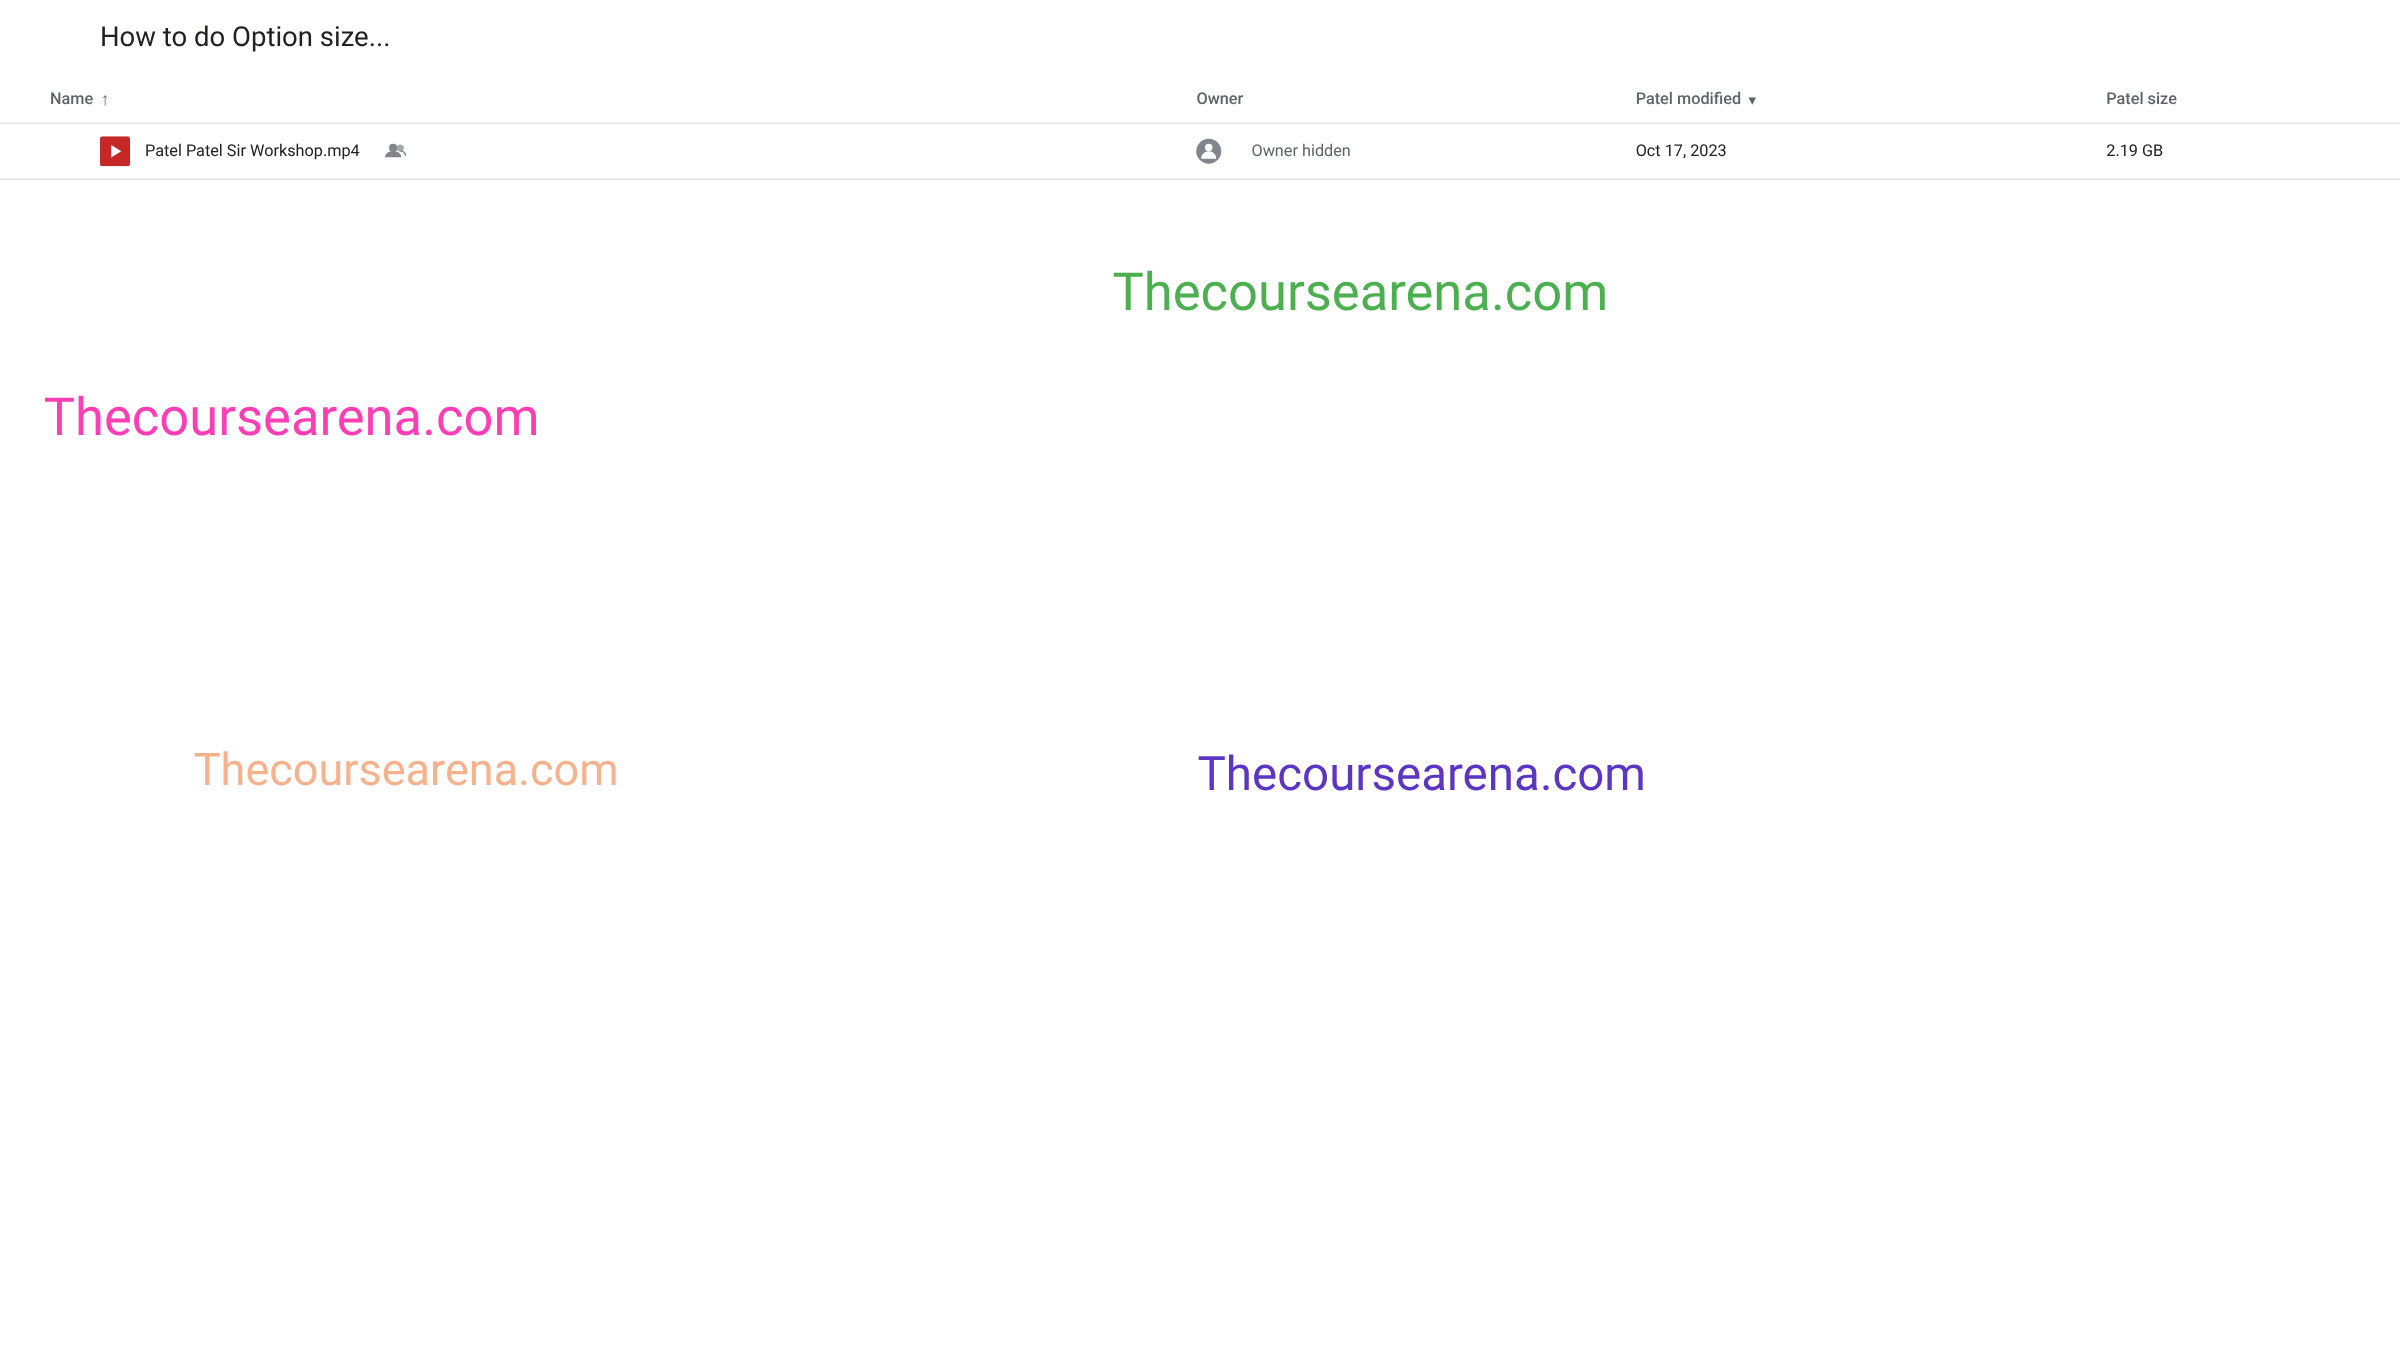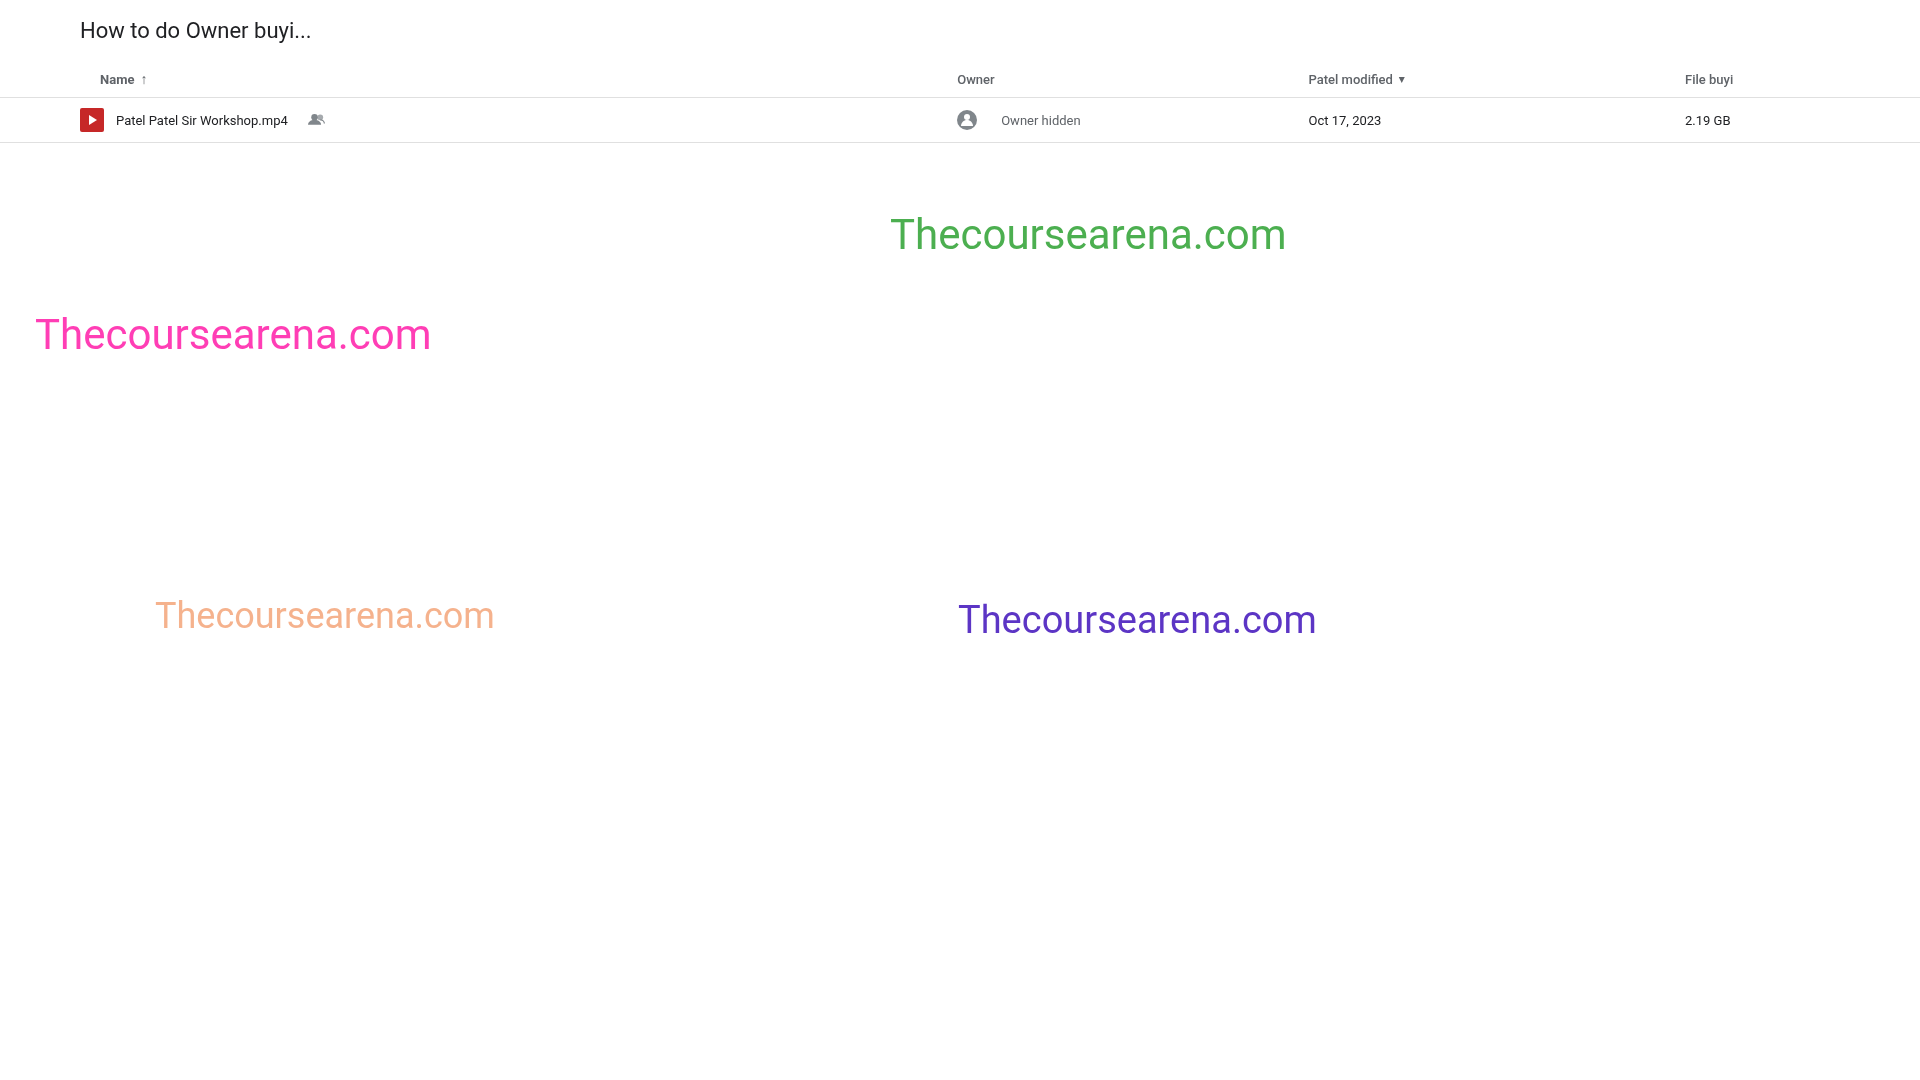--- a/index.html
+++ b/index.html
@@ -38,23 +38,22 @@
       padding: 10px 16px;
       font-size: 13px;
       font-weight: 500;
       color: #5f6368;
       text-align: left;
       cursor: pointer;
       user-select: none;
     }
 
     .file-table th.name-col {
-      padding-left: 100px;
+      padding-left: 40px;
       width: 750px;
-      font-weight: bold;
     }
 
     .file-table th.owner-col {
       width: 280px;
     }
 
     .file-table th.modified-col {
       width: 300px;
     }
 
@@ -178,42 +177,42 @@
     .watermark-purple {
       color: #5c35c5;
       top: 598px;
       left: 958px;
       font-size: 38px;
     }
   </style>
 </head>
 <body>
 
-<h1 class="page-title">How to do Owner buyi...</h1>
+<h1 class="page-title">How to do Option size...</h1>
 
 <table class="file-table">
   <thead>
     <tr>
       <th class="name-col">
         <div class="th-inner">
           <span>Name</span>
           <span class="sort-arrow">↑</span>
         </div>
       </th>
       <th class="owner-col">
         <span>Owner</span>
       </th>
       <th class="modified-col">
         <div class="th-inner">
           <span>Patel modified</span>
           <span class="sort-dropdown">▾</span>
         </div>
       </th>
       <th class="size-col">
-        <span>File buyi</span>
+        <span>Patel size</span>
       </th>
     </tr>
   </thead>
   <tbody>
     <tr>
       <td class="name-cell">
         <div class="name-cell-inner">
           <span class="file-icon">
             <svg viewBox="0 0 24 24" fill="none" xmlns="http://www.w3.org/2000/svg">
               <rect width="24" height="24" rx="2" fill="#c62828"></rect>

